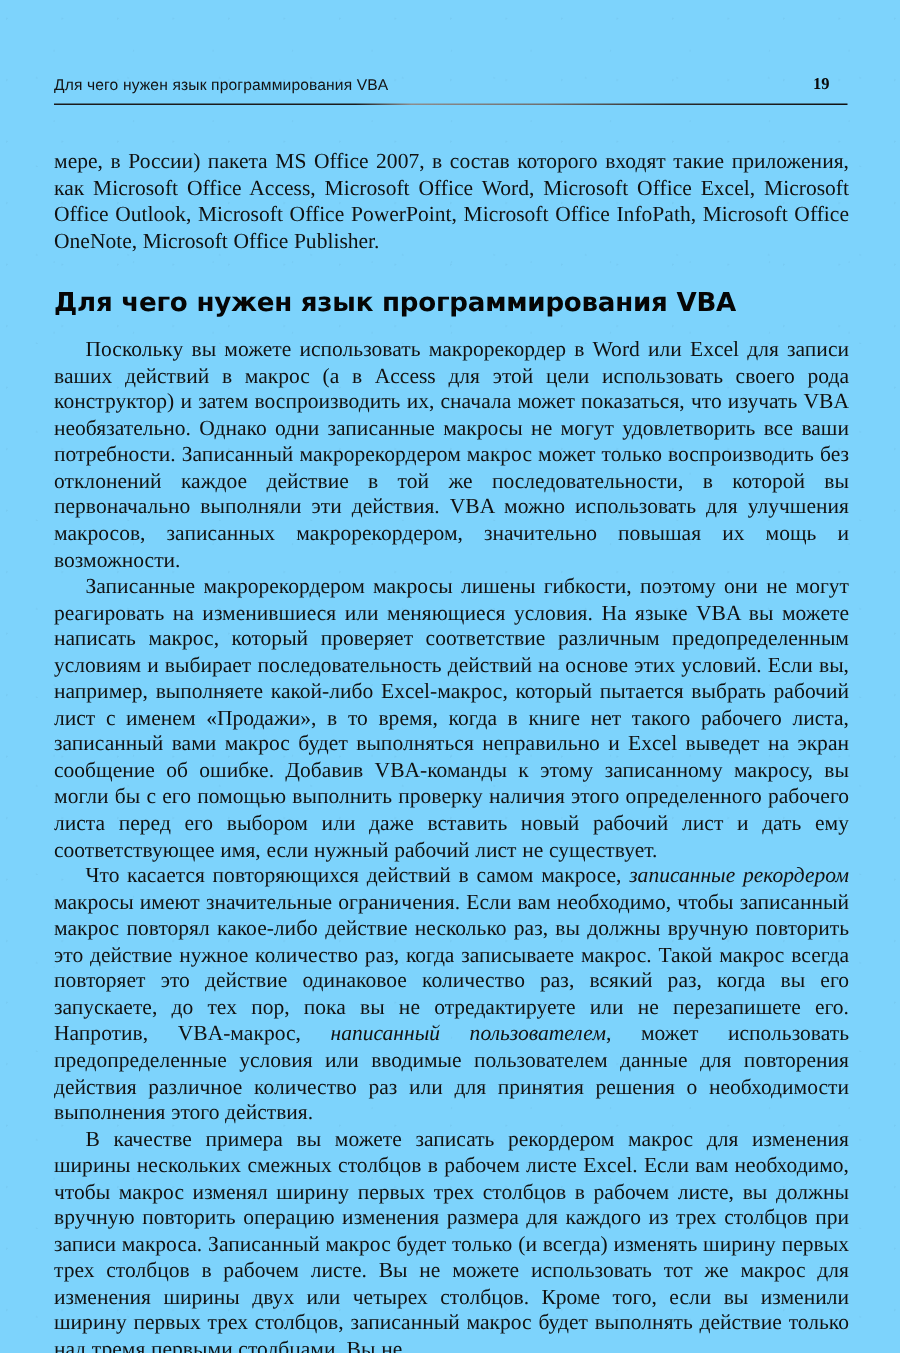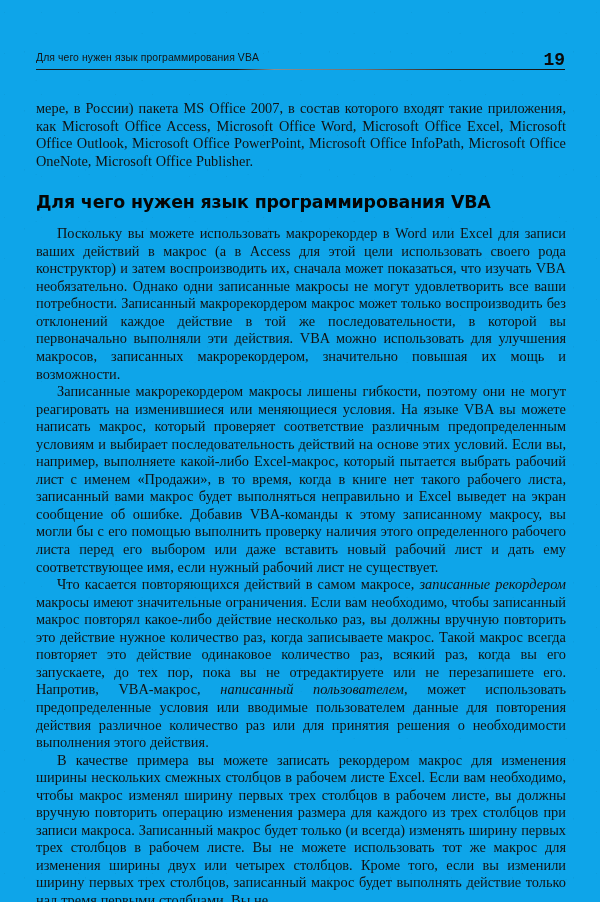--- a/index.html
+++ b/index.html
@@ -15,21 +15,21 @@
     color: #0d0d0d;
     overflow: hidden;
   }
 
   .page {
     position: absolute;
     left: 0;
     top: 0;
     width: 600px;
     height: 902px;
-    background: #0ea5e9;
+    background: #7dd3fc;
   }
 
   
   .running-head {
     position: absolute;
     left: 36px;
     top: 52px;
     width: 529px;
     height: 24px;
   }
@@ -39,24 +39,24 @@
     top: 0;
     font-family: "Liberation Sans", "DejaVu Sans", sans-serif;
     font-size: 10.4px;
     font-weight: 400;
     letter-spacing: 0.1px;
     color: #131313;
     white-space: nowrap;
   }
   .running-head-page {
     position: absolute;
-    right: 0;
+    right: 12px;
     top: -2px;
-    font-family: Liberation Mono, monospace;
-    font-size: 18px;
+    font-family: Liberation Serif, serif;
+    font-size: 11px;
     font-weight: bold;
     color: #0a0a0a;
   }
   .running-head-rule {
     position: absolute;
     left: 0;
     top: 17px;
     width: 529px;
     height: 1.4px;
     background: linear-gradient(to right,

